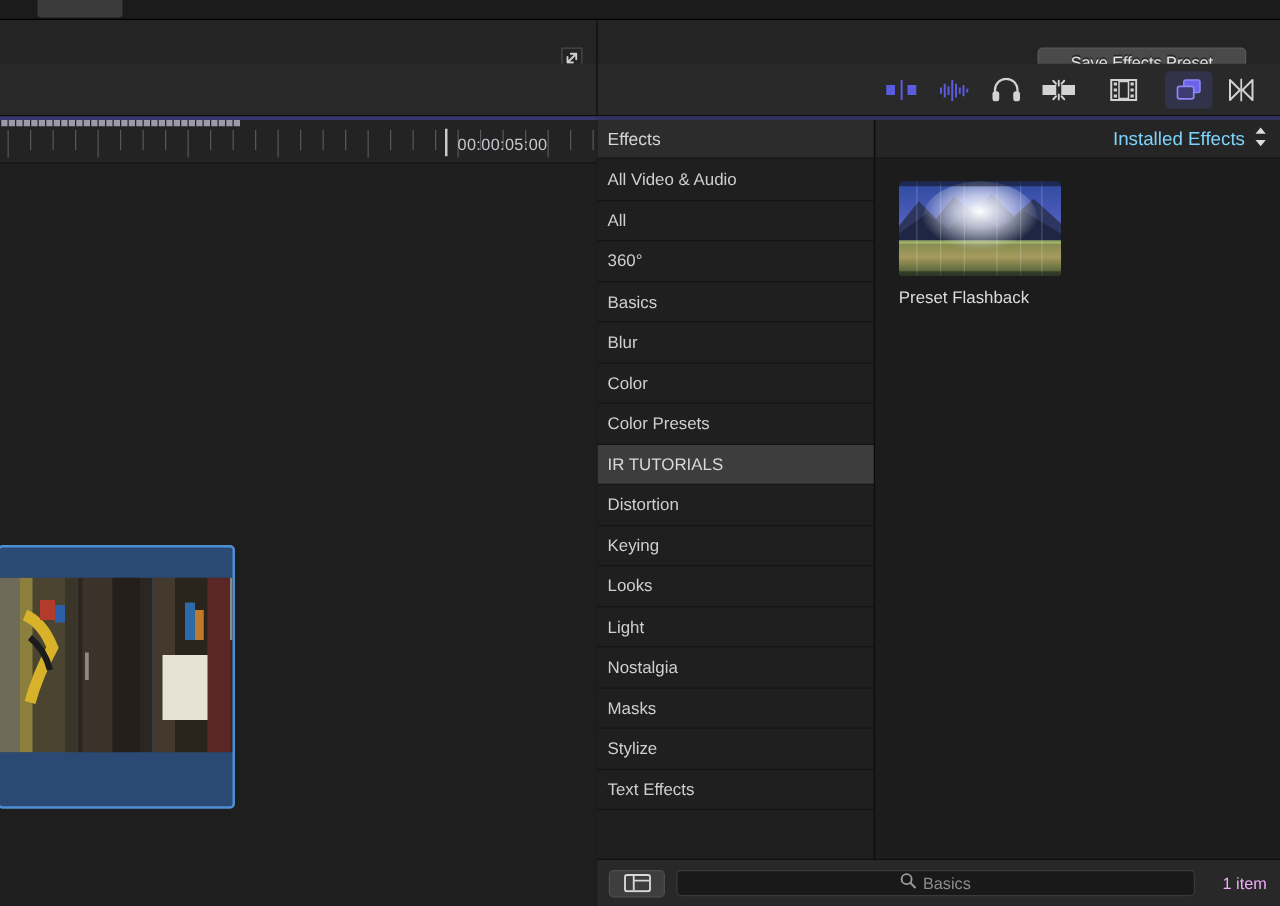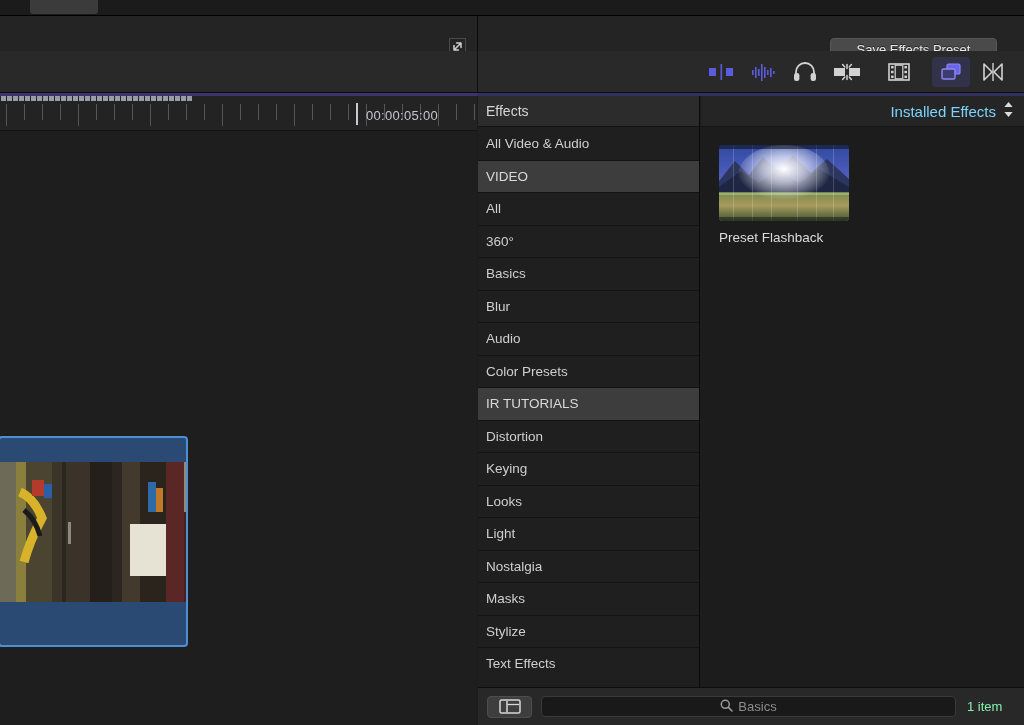--- a/index.html
+++ b/index.html
@@ -85,21 +85,21 @@
   .fx-thumb-label { margin-top:9px; color:#dcdcdc; font-size:13.5px; text-align:left; }
 
   
   .bottombar { position:absolute; left:478px; top:687px; width:546px; height:38px;
       background:#282828; border-top:1px solid #0e0e0e; display:flex; align-items:center; }
   .sbtoggle { margin-left:9px; width:45px; height:22px; background:#3e3e3e; border:1px solid #4d4d4d;
       border-radius:4px; display:flex; align-items:center; justify-content:center; }
   .searchbox { margin-left:9px; width:415px; height:21px; background:#191919; border:1px solid #3a3a3a;
       border-radius:4px; display:flex; align-items:center; justify-content:center; gap:5px; }
   .search-ph { color:#8d8d8d; font-size:13px; }
-  .itemcount { margin-left:11px; color:#86efac; font-size:13px; }
+  .itemcount { margin-left:22px; color:#f0abfc; font-size:13px; }
 </style>
 </head>
 <body>
 
 <div id="app">
 
   <div class="topstrip">
     <div class="tabfrag"></div>
     <div class="divline"></div>
   </div>
@@ -314,37 +314,34 @@
   </div>
 
   <div class="fx-sidebar">
     <div class="fx-head">
       <span>Effects</span>
     </div>
     <div class="fx-list" id="fxlist">
         <div class="fx-row">
           <span>All Video &amp; Audio</span>
         </div>
-        <div class="fx-row header">
-          <span>VIDEO</span>
-        </div>
         <div class="fx-row">
           <span>All</span>
         </div>
         <div class="fx-row">
           <span>360°</span>
         </div>
         <div class="fx-row">
           <span>Basics</span>
         </div>
         <div class="fx-row">
           <span>Blur</span>
         </div>
         <div class="fx-row">
-          <span>Audio</span>
+          <span>Color</span>
         </div>
         <div class="fx-row">
           <span>Color Presets</span>
         </div>
         <div class="fx-row header">
           <span>IR TUTORIALS</span>
         </div>
         <div class="fx-row">
           <span>Distortion</span>
         </div>

